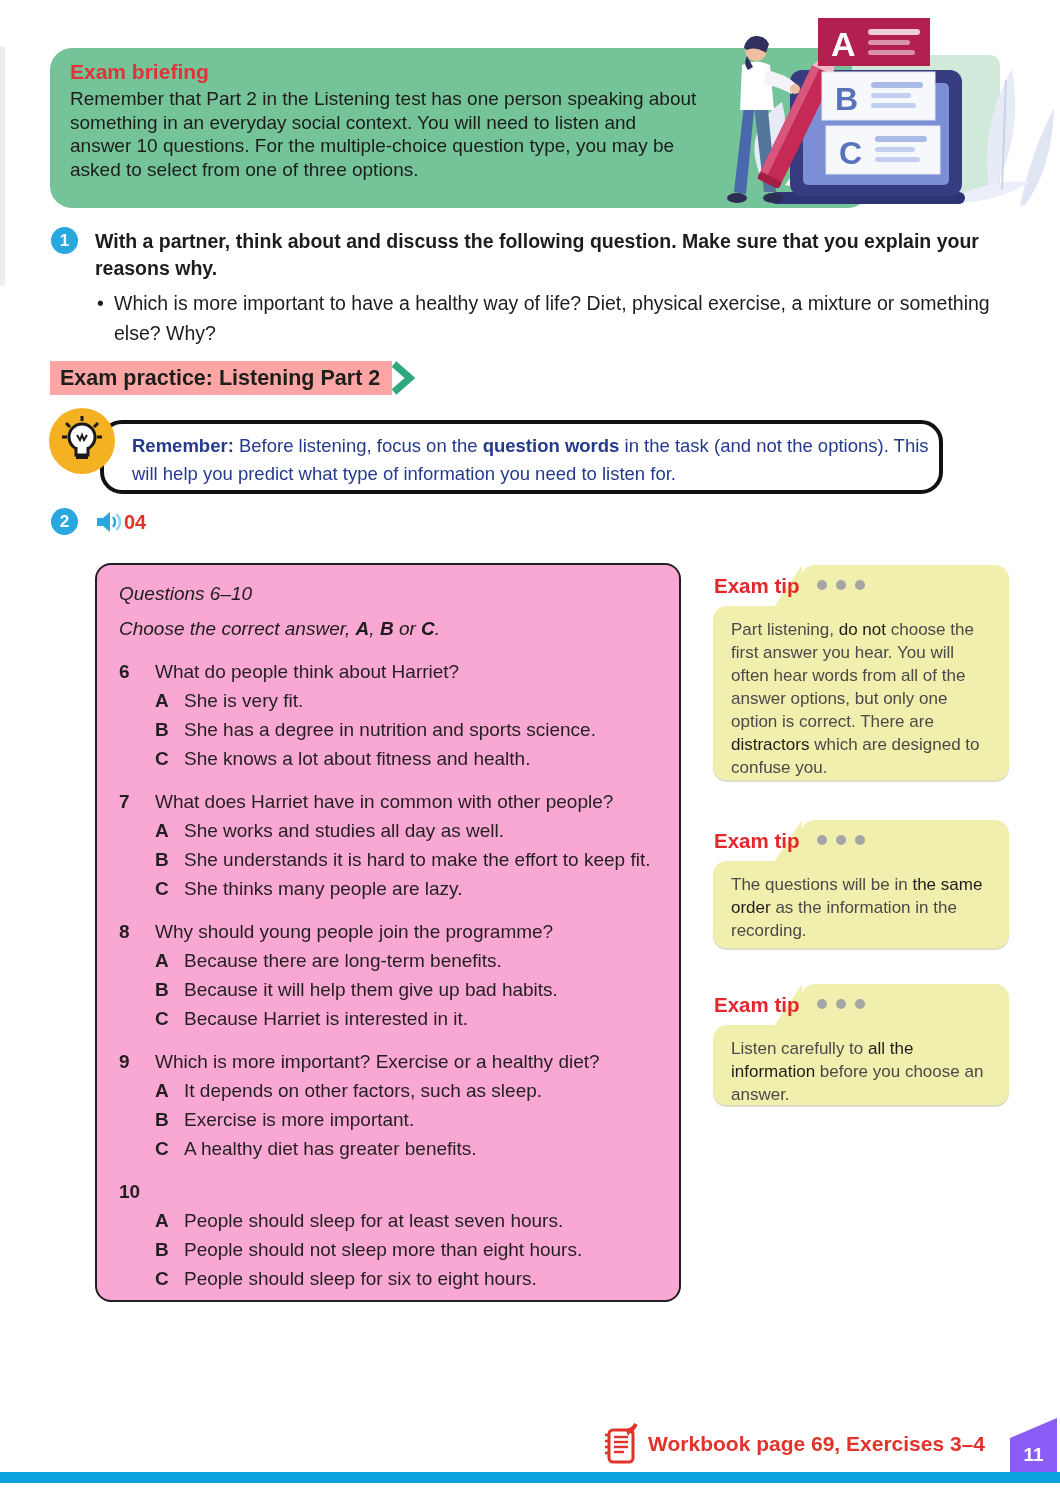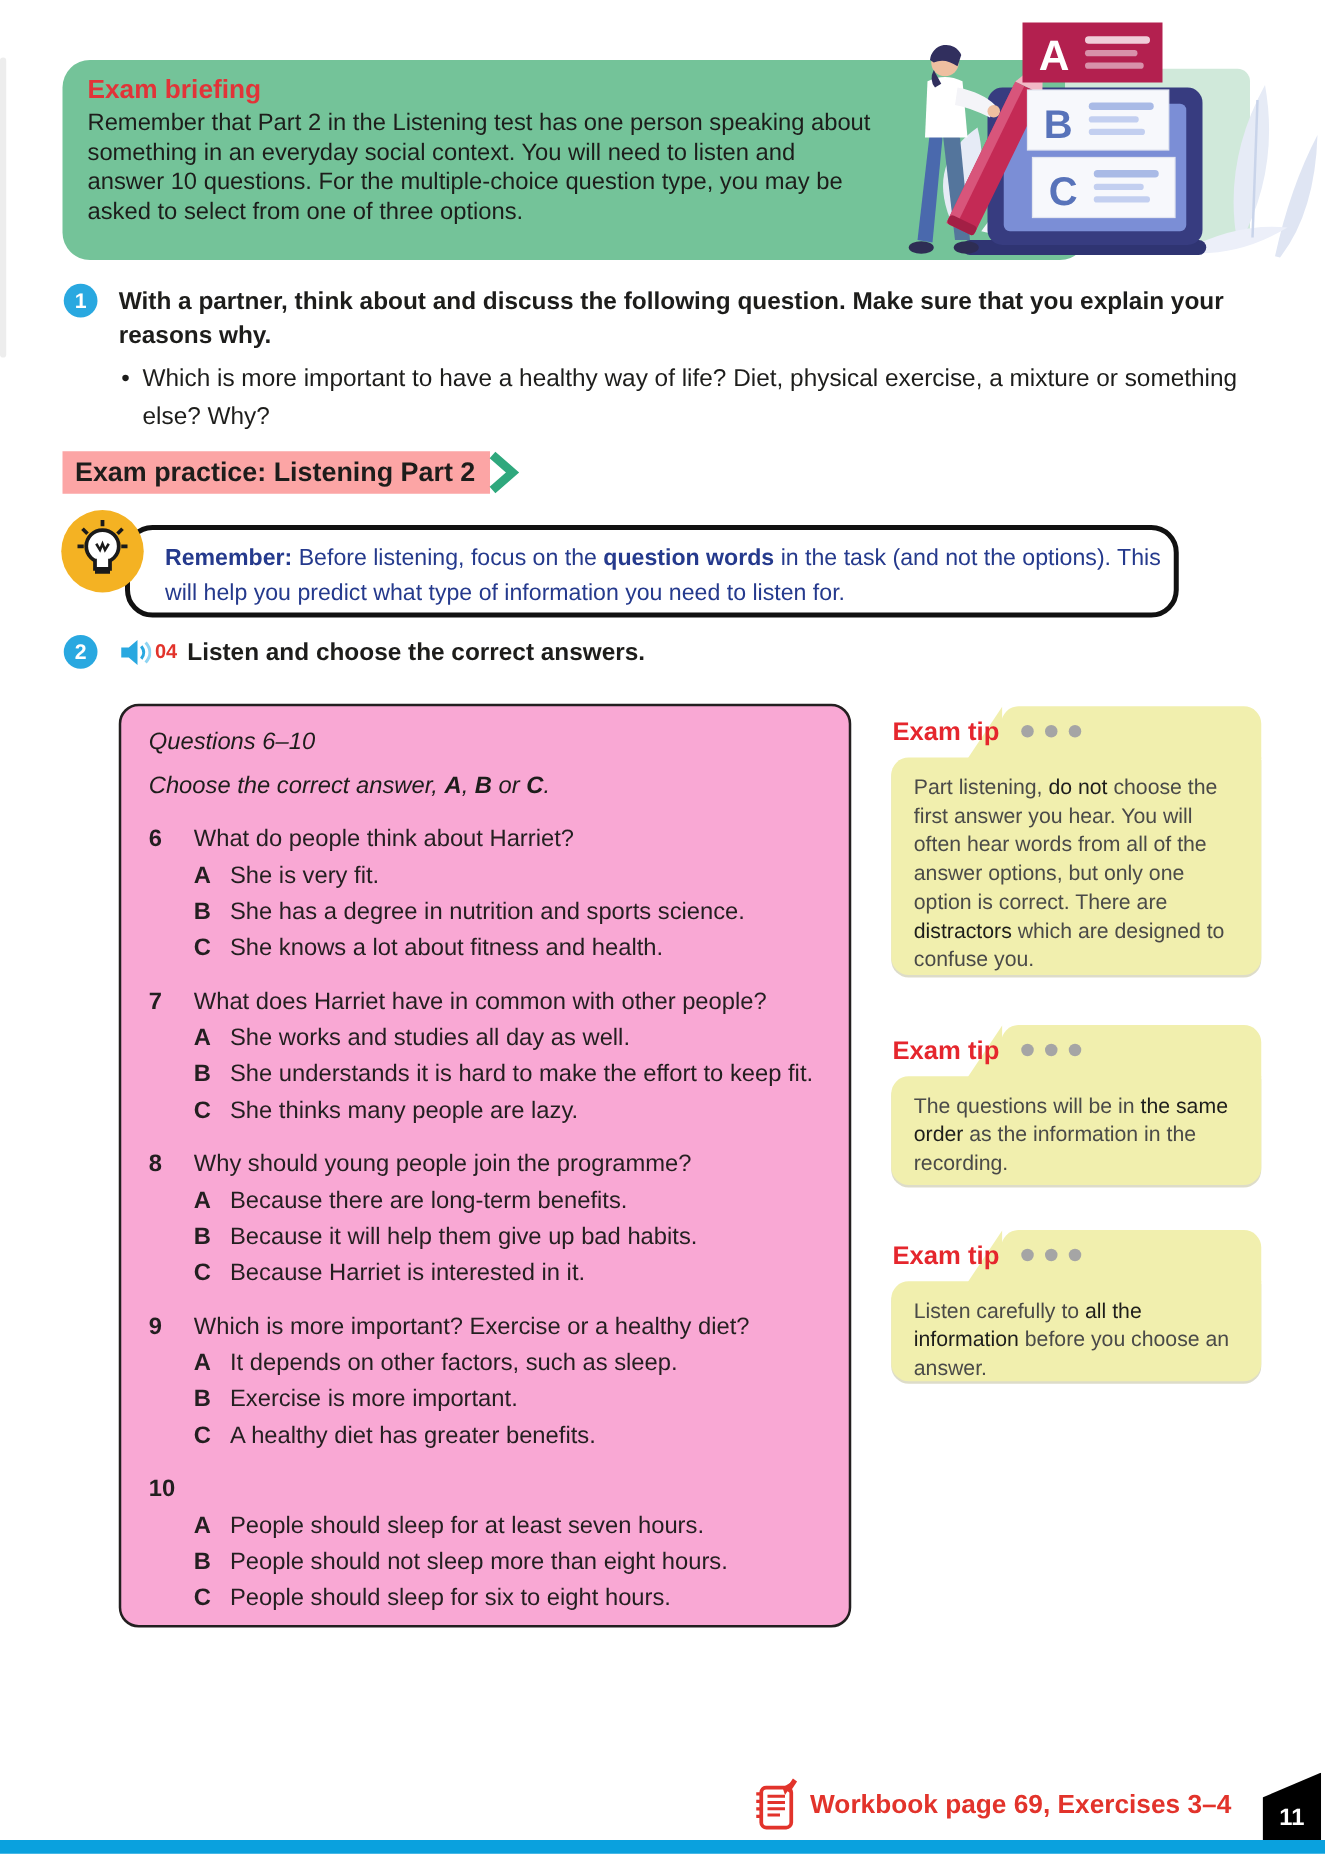--- a/index.html
+++ b/index.html
@@ -30,21 +30,21 @@
 
   
   .remember-box { position:absolute; left:100px; top:420px; width:843px; height:74px; border:4px solid #111; border-radius:22px; background:#fff; padding:8px 20px 0 28px; }
   .remember-text { font-size:18.5px; line-height:28px; color:#253a8d; width:800px; }
   .remember-text .seg-b { font-weight:bold; }
   .bulb-badge { position:absolute; left:48px; top:407px; width:68px; height:68px; }
 
   
   .ex2-circle { left:51px; top:508px; }
   .ex2-row { position:absolute; left:95px; top:510px; display:flex; align-items:center; }
-  .track-num { color:#e2332b; font-weight:bold; font-size:16px; margin:0 8px 0 3px; }
+  .track-num { color:#e2332b; font-weight:bold; font-size:20px; margin:0 8px 0 3px; }
   .ex2-text { font-size:19.5px; font-weight:bold; color:#1d1d1b; }
 
   
   .questions-box { position:absolute; left:95px; top:563px; width:586px; height:739px; border:2.5px solid #231f20; border-radius:16px; background:#f9a8d4; padding:18px 20px 0 22px; }
   .q-title { font-style:italic; font-size:19px; color:#1d1d1b; }
   .q-subtitle { font-style:italic; font-size:19px; margin-top:13px; color:#1d1d1b; }
   .q-subtitle .seg-b { font-weight:bold; }
   .q-list { margin-top:17px; }
   .question { margin-bottom:14px; }
   .q-row { display:flex; line-height:29px; font-size:19px; }
@@ -66,21 +66,21 @@
   .tip-label { position:absolute; top:9px; left:1px; color:#e5262d; font-weight:bold; font-size:20.5px; }
   .tip-dots { position:absolute; top:15px; left:104px; display:flex; gap:9px; }
   .tip-dots i { width:10px; height:10px; border-radius:50%; background:#a5a5a5; }
   .tip-text { position:absolute; top:53px; left:18px; width:264px; font-size:17px; line-height:23px; color:#4a4a48; }
   .tip-text .seg-b { font-weight:normal; color:#1d1d1b; }
 
   
   .workbook-link { position:absolute; top:1422px; right:75px; display:flex; align-items:center; gap:8px; }
   .workbook-label { color:#e2332b; font-weight:bold; font-size:21px; }
   .bottom-bar { position:absolute; left:0; top:1472px; width:1060px; height:11px; background:#0aa1de; }
-  .page-banner { position:absolute; left:1010px; top:1418px; width:47px; height:54px; background:#000000; clip-path:polygon(0 37%, 100% 0, 100% 100%, 0 100%); color:#fff; font-weight:bold; font-size:19px; display:flex; align-items:flex-end; justify-content:center; padding-bottom:6px; }
+  .page-banner { position:absolute; left:1010px; top:1418px; width:47px; height:54px; background:#8b5cf6; clip-path:polygon(0 37%, 100% 0, 100% 100%, 0 100%); color:#fff; font-weight:bold; font-size:19px; display:flex; align-items:flex-end; justify-content:center; padding-bottom:6px; }
 </style>
 </head>
 <body>
 
 <div class="page">
 
   <div class="page-edge"></div>
 
   <div class="briefing-box">
     <div class="briefing-title">Exam briefing</div>
@@ -174,21 +174,20 @@
   </svg>
 
   <div class="num-circle ex2-circle">2</div>
   <div class="ex2-row">
     <svg width="26" height="24" viewBox="0 0 26 24">
       <polygon points="2,8 8,8 15,2 15,22 8,16 2,16" fill="#29a8e0"></polygon>
       <path d="M18,7 q4,5 0,10" fill="none" stroke="#29a8e0" stroke-width="2.4"></path>
       <path d="M21.5,4 q7,8 0,16" fill="none" stroke="#8ed4f2" stroke-width="2.4"></path>
     </svg>
     <span class="track-num">04</span>
-    <span class="ex2-text">Listen and choose the correct answers.</span>
   </div>
 
   <div class="questions-box">
     <div class="q-title">Questions 6–10</div>
     <div class="q-subtitle"><span>Choose the correct answer, </span><span class="seg-b">A</span><span>, </span><span class="seg-b">B</span><span> or </span><span class="seg-b">C</span><span>.</span></div>
     <div class="q-list">
         <div class="question">
           <div class="q-row">
             <span class="q-num">6</span>
             <span class="q-text">What do people think about Harriet?</span>

